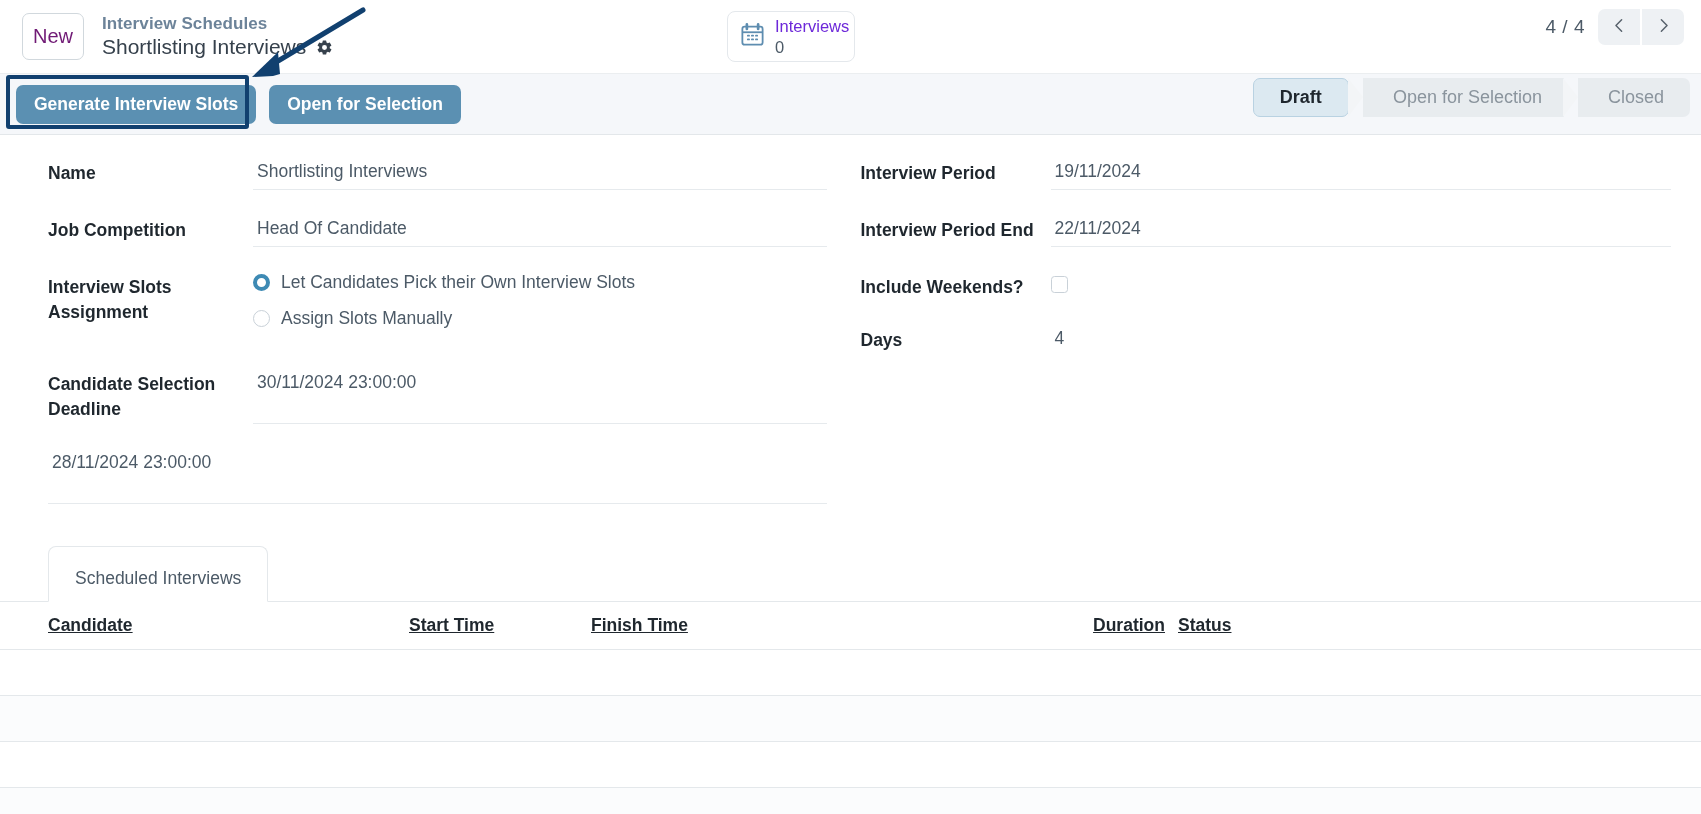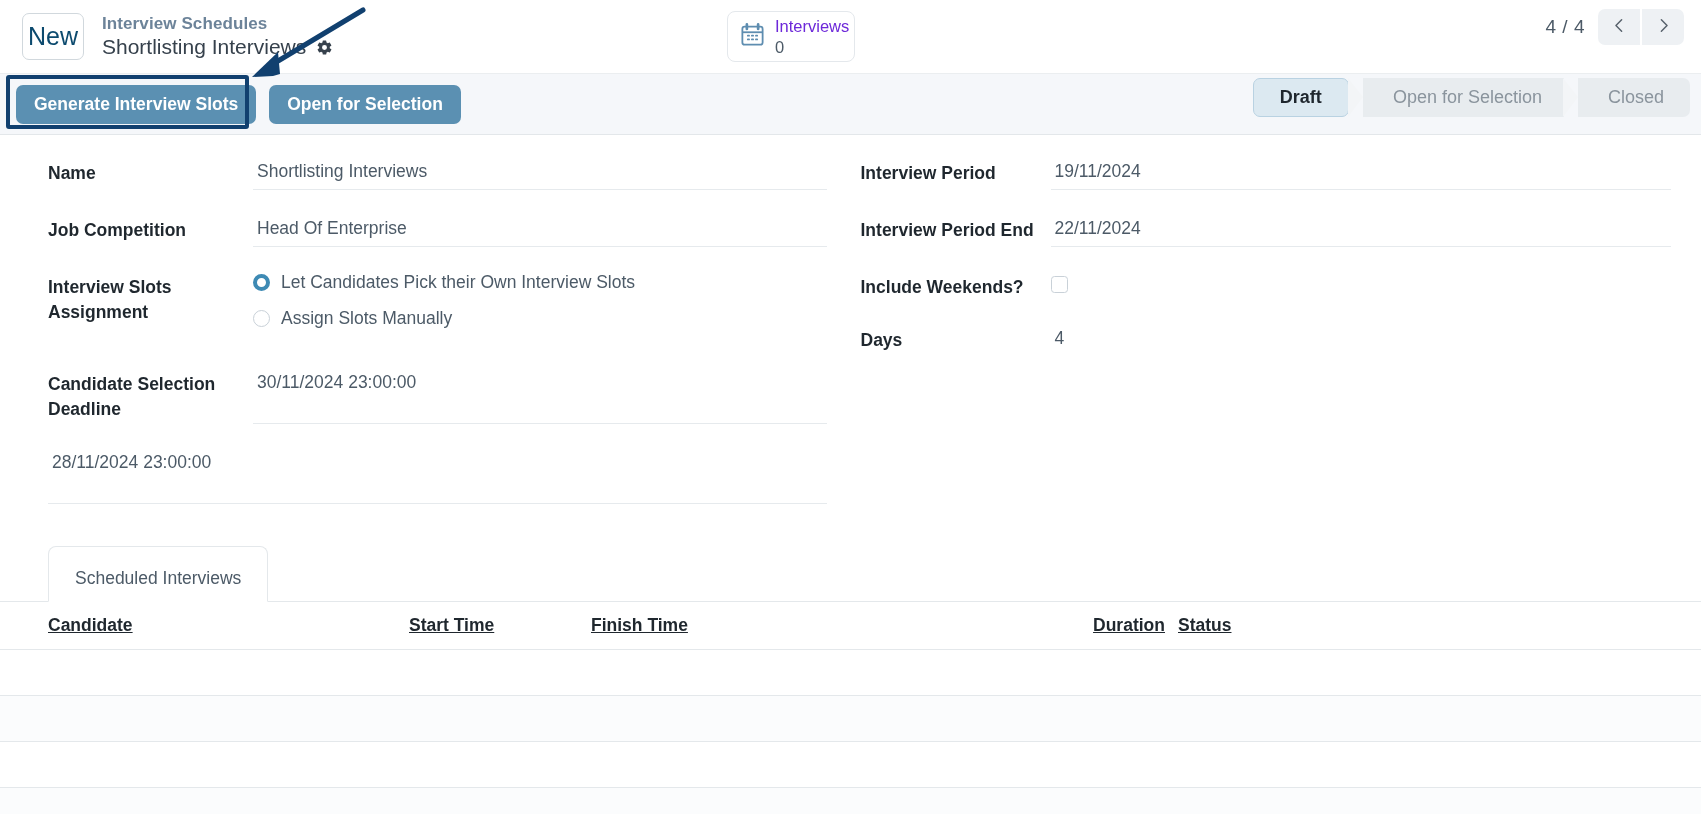--- a/index.html
+++ b/index.html
@@ -19,22 +19,22 @@
     background: #ffffff;
     display: flex;
     align-items: center;
     padding: 0 22px;
   }
   .new-btn {
     width: 62px; height: 47px;
     border: 1px solid #d1d8dd;
     border-radius: 7px;
     background: #fff;
-    color: #0c4a6e;
-    font-size: 25px;
+    color: #701a75;
+    font-size: 20px;
     display: flex; align-items: center; justify-content: center;
     cursor: pointer;
     flex: none;
   }
   .title-block { margin-left: 18px; line-height: 1.18; }
   .breadcrumb {
     font-size: 17px;
     color: #6c8399;
     font-weight: bold;
     letter-spacing: .1px;
@@ -341,21 +341,21 @@
 
     <div class="col left">
 
       <div class="field-row">
         <div class="f-label">Name</div>
         <div class="f-value">Shortlisting Interviews</div>
       </div>
 
       <div class="field-row">
         <div class="f-label">Job Competition</div>
-        <div class="f-value">Head Of Enterprise</div>
+        <div class="f-value">Head Of Candidate</div>
       </div>
 
       <div class="field-row">
         <div class="f-label">Interview Slots Assignment</div>
         <div class="radio-group">
           <div class="radio-opt">
             <span class="radio-dot checked"></span>
             <span class="radio-label">Let Candidates Pick their Own Interview Slots</span>
           </div>
           <div class="radio-opt">

